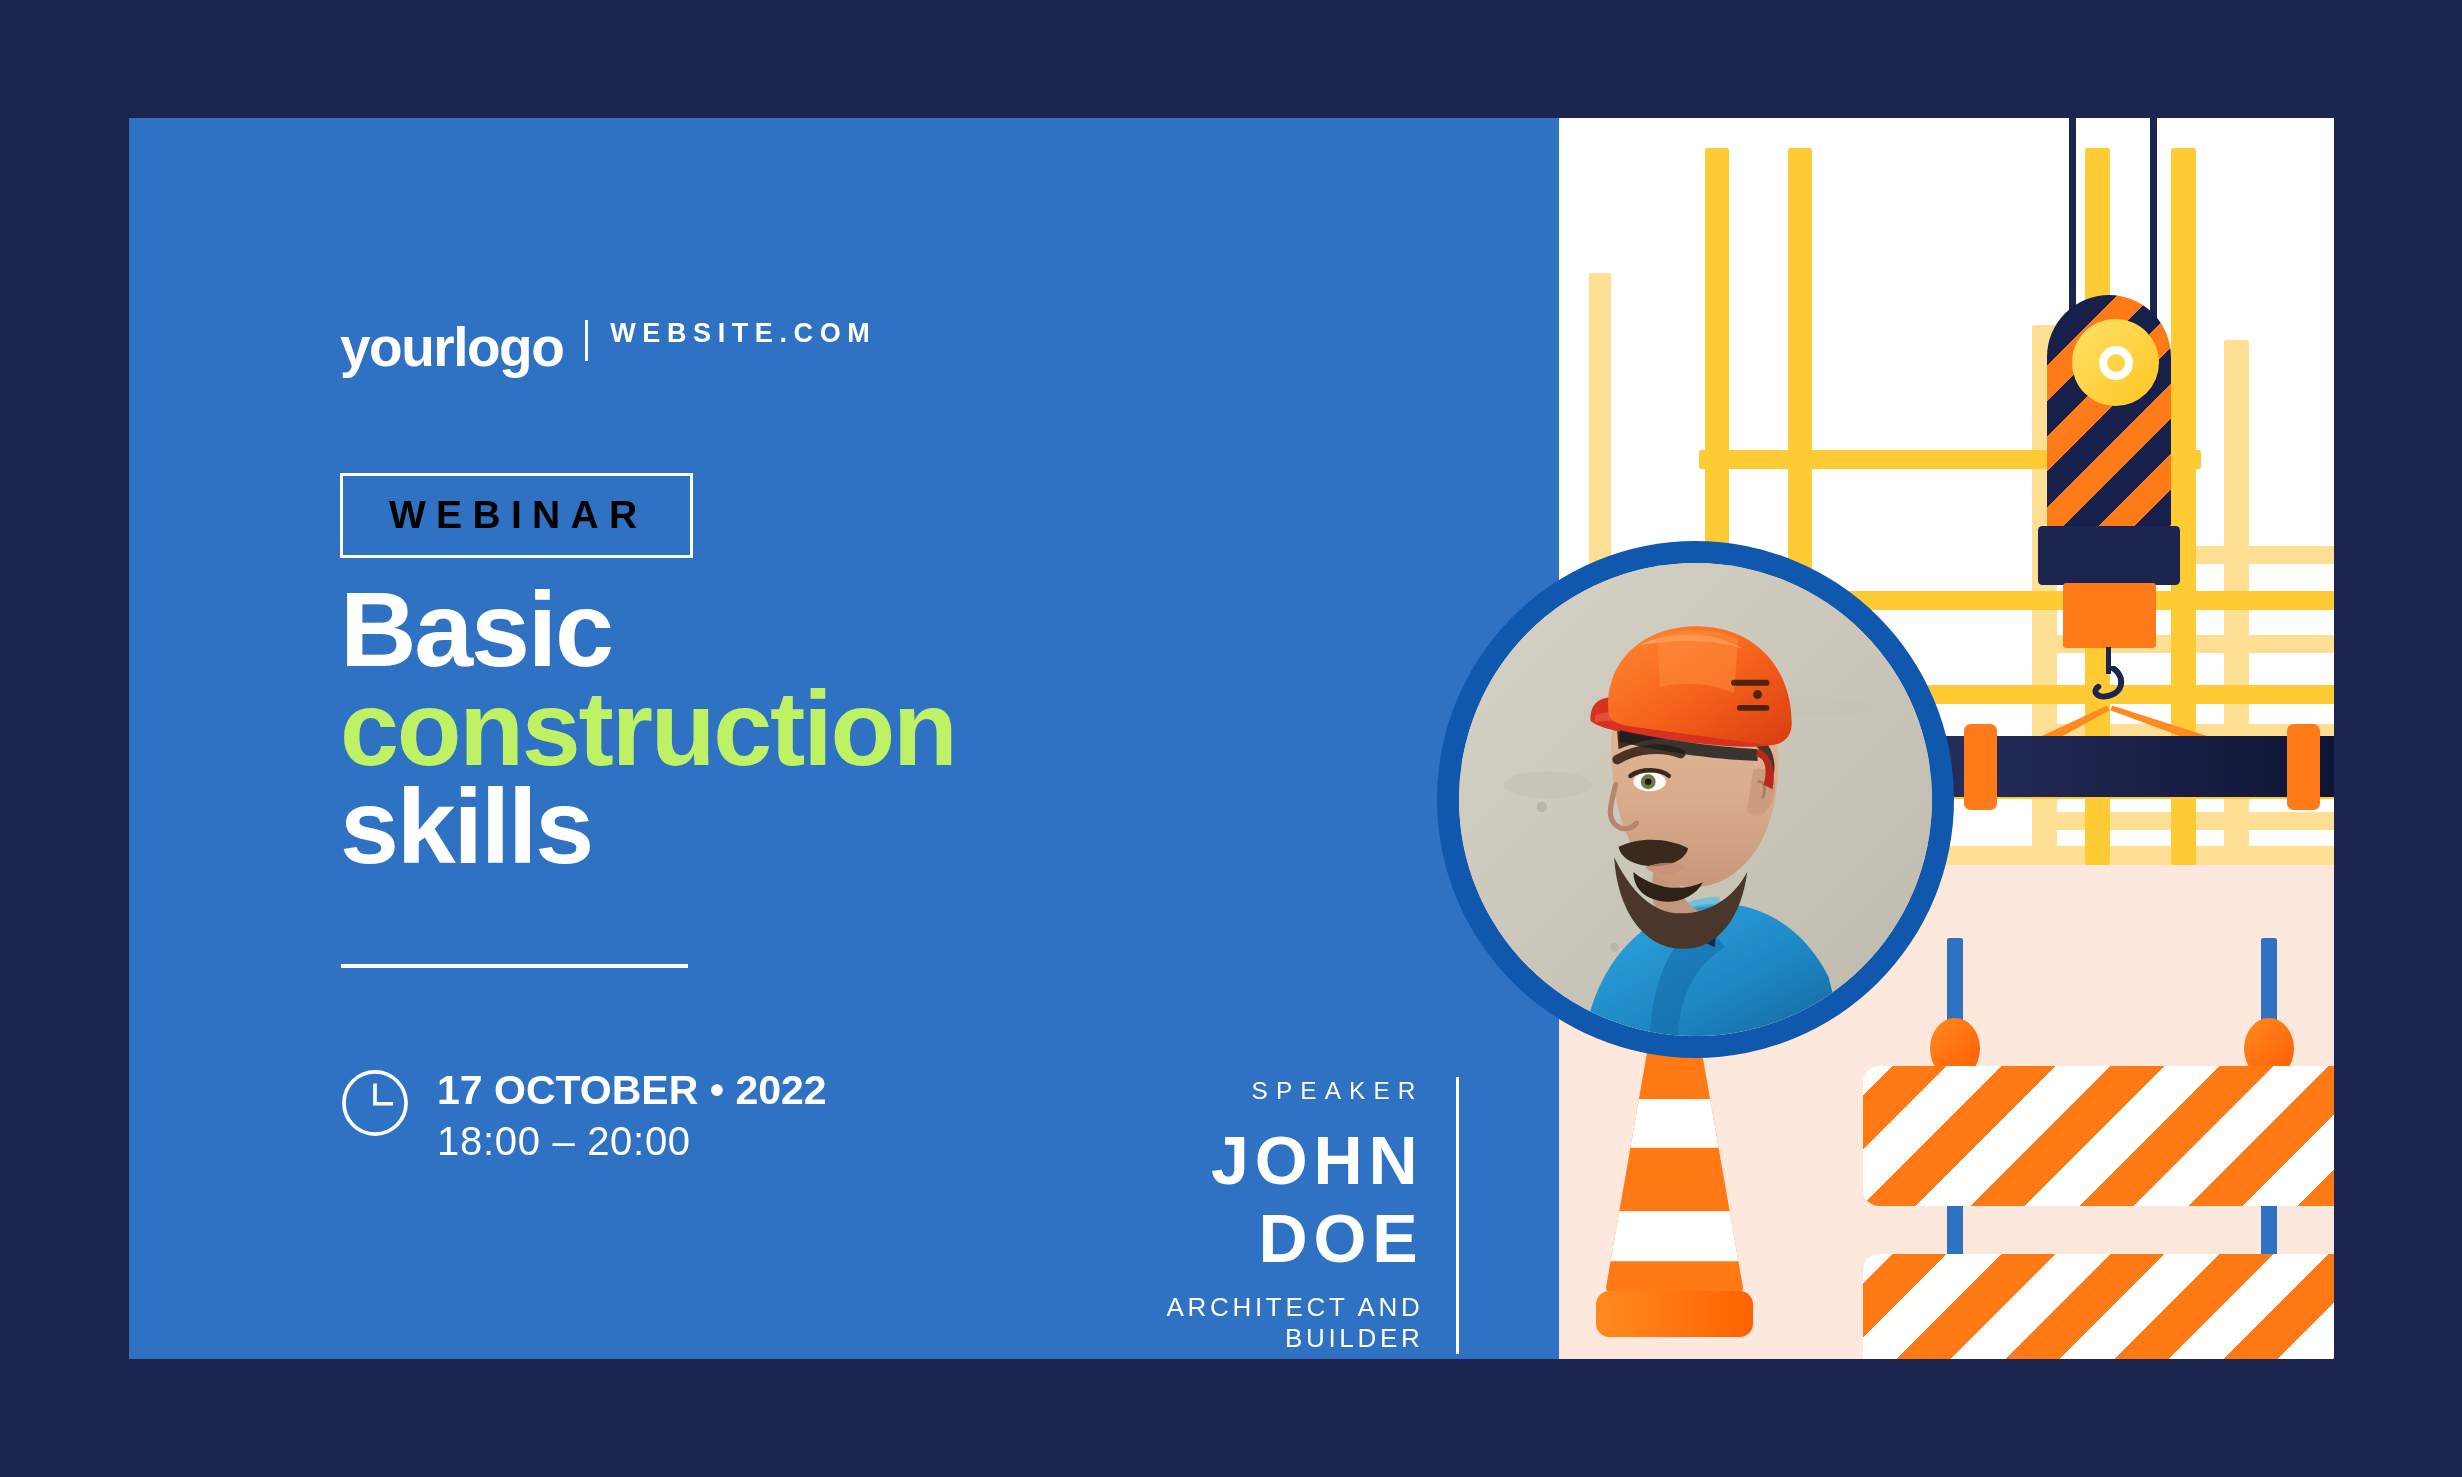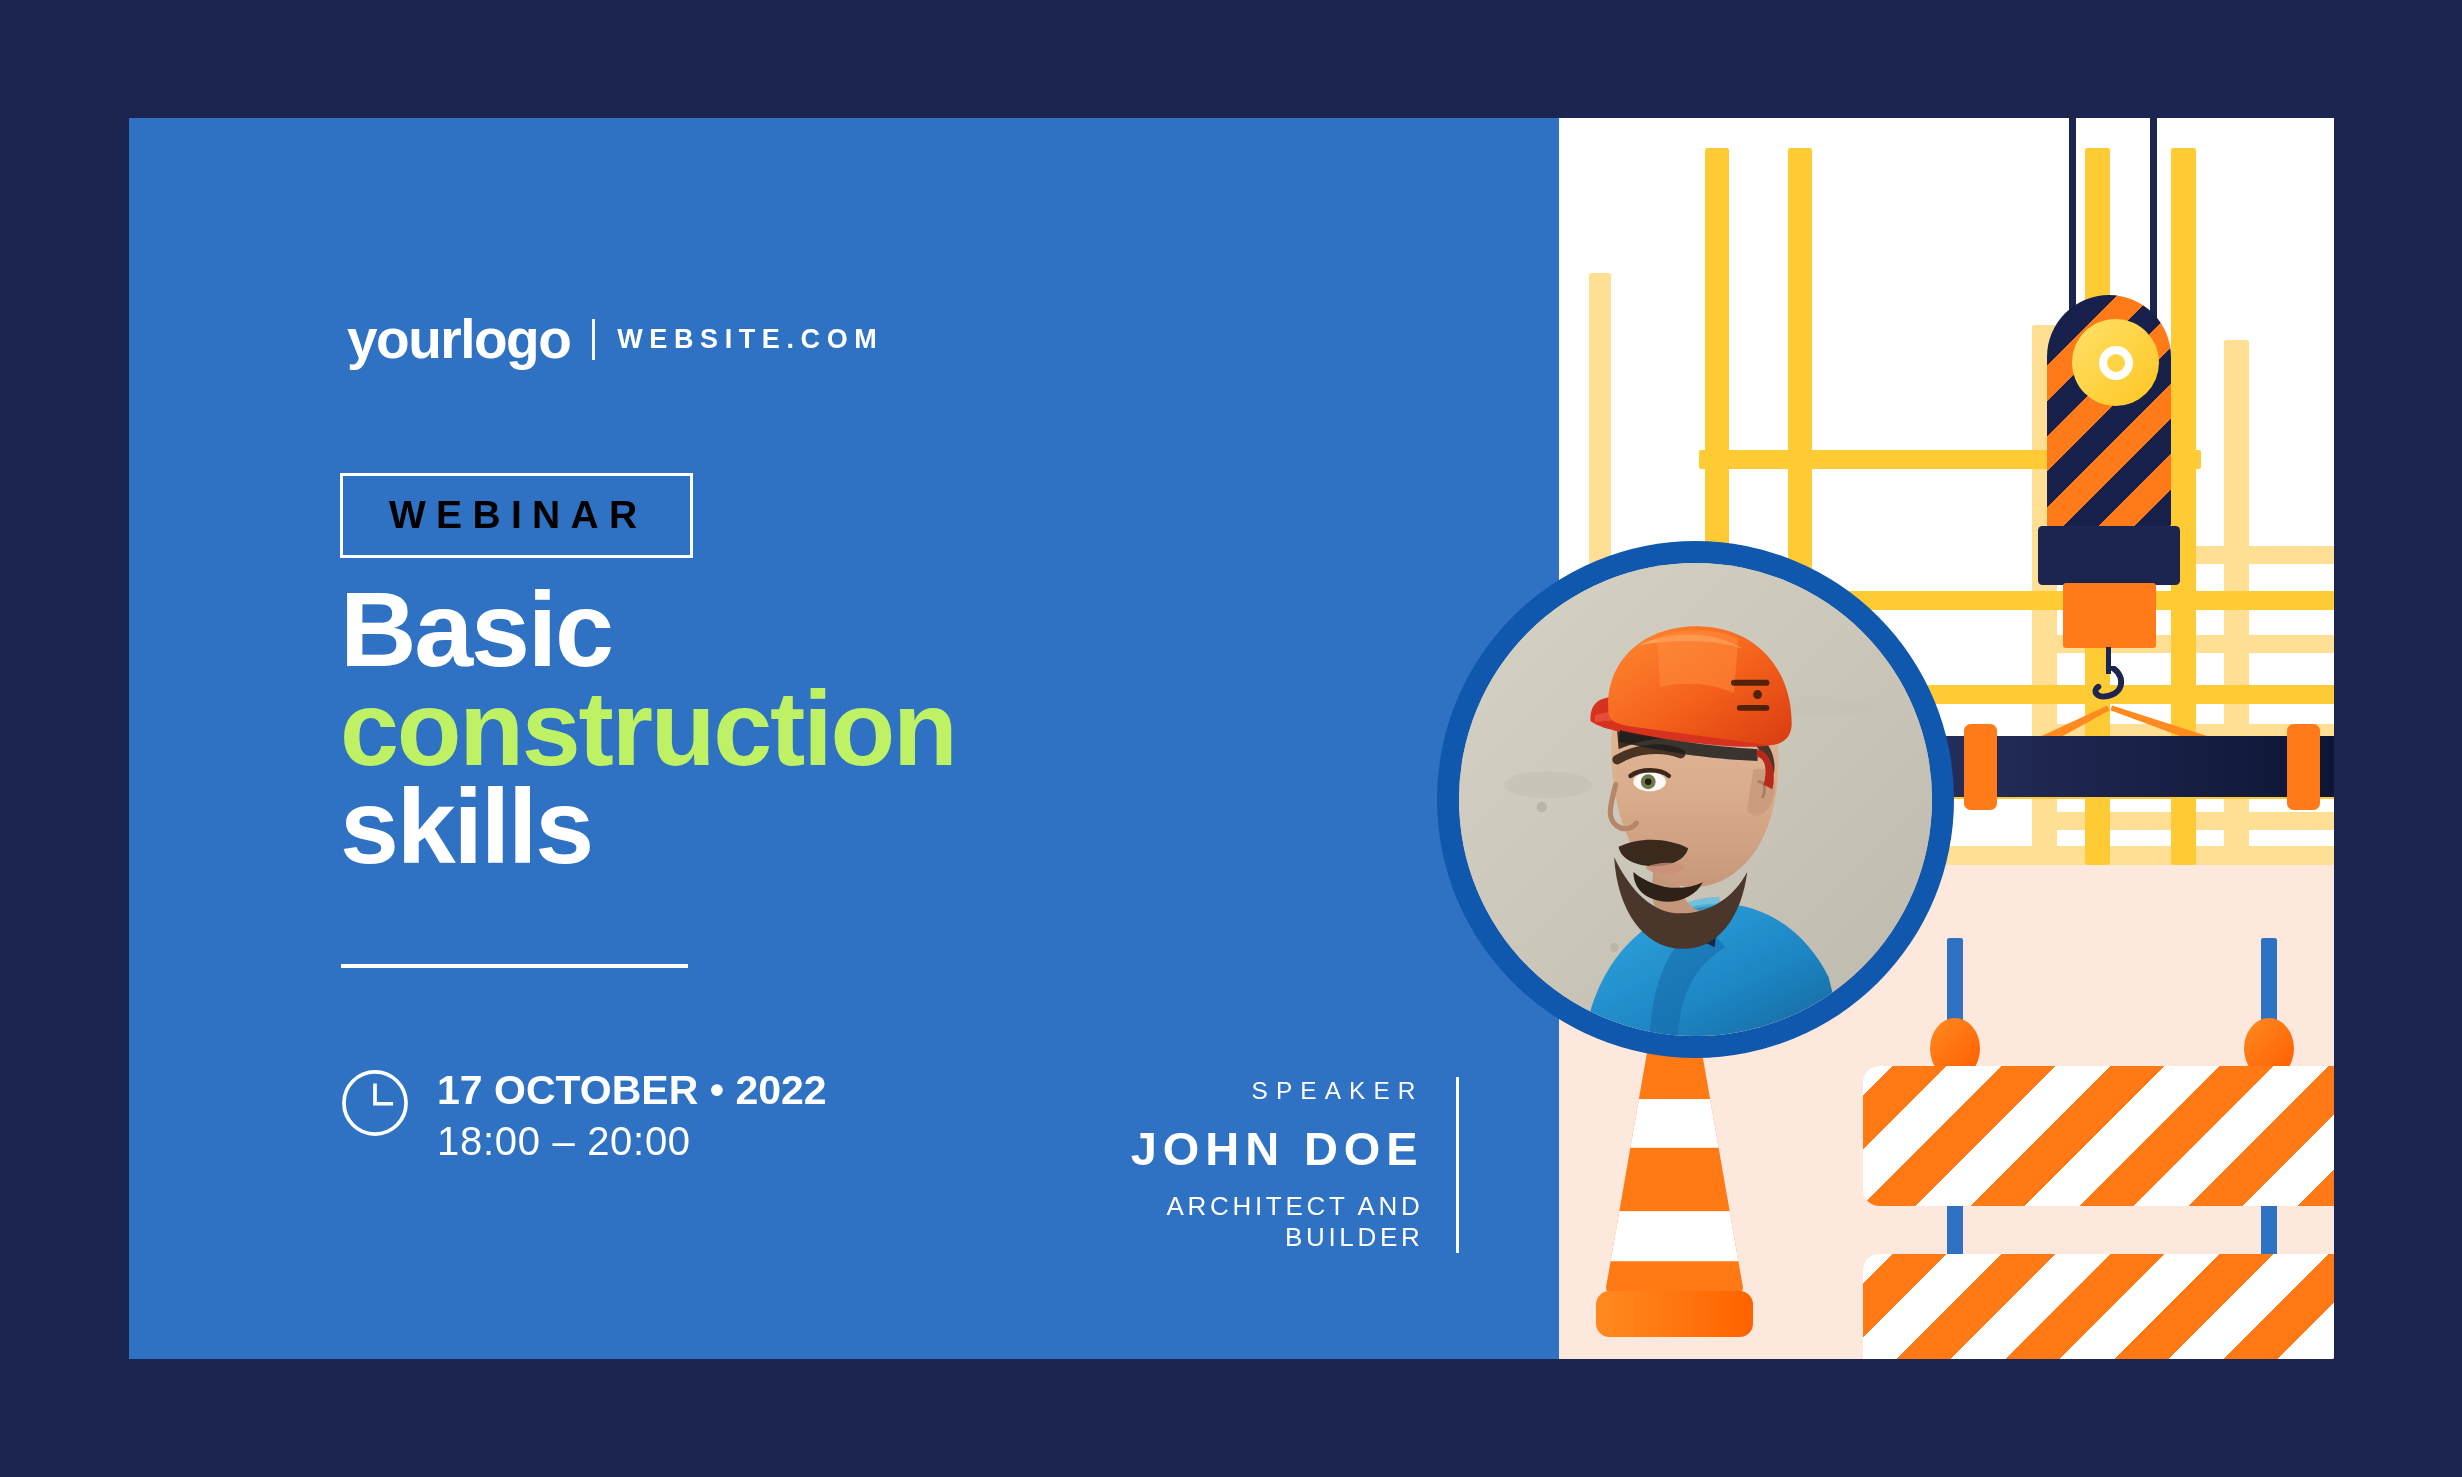--- a/index.html
+++ b/index.html
@@ -21,22 +21,22 @@
     width:2205px; height:1241px;
     background:#2f72c4;
     overflow:hidden;
   }
 
   
   .left{
     position:absolute; left:0; top:0; width:1330px; height:100%;
   }
   .logobar{
-    position:absolute; left:211px; top:194px;
-    display:flex; align-items:center; gap:22px;margin-left:7px;
+    position:absolute; left:211px; top:202px;
+    display:flex; align-items:flex-start; gap:22px;
   }
   .logo-word{
     color:#ffffff; font-size:55px; font-weight:bold;
     letter-spacing:-1.5px; line-height:1;
   }
   .logo-div{
     width:3px; height:41px; background:#ffffff; opacity:.95;
   }
   .logo-site{
     color:#ffffff; font-size:27px; font-weight:700;
@@ -90,21 +90,21 @@
   .speaker{
     position:absolute; left:916px; top:959px;
     width:414px; text-align:right; padding-right:32.5px;
     border-right:3.7px solid #ffffff;
   }
   .sp-label{
     color:#ffffff; font-size:24.4px; font-weight:500;
     letter-spacing:8.1px; display:block; margin-bottom:16.3px;
   }
   .sp-name{
-    color:#ffffff; font-size:47px; font-weight:bold;
+    color:#ffffff; font-size:68px; font-weight:bold;
     letter-spacing:5.9px; display:block; margin-bottom:14.8px;
   }
   .sp-role{
     color:#ffffff; font-size:26px; font-weight:500;
     letter-spacing:3.7px; display:block;
   }
 
   
   .illus{
     position:absolute; left:1430px; top:0;

